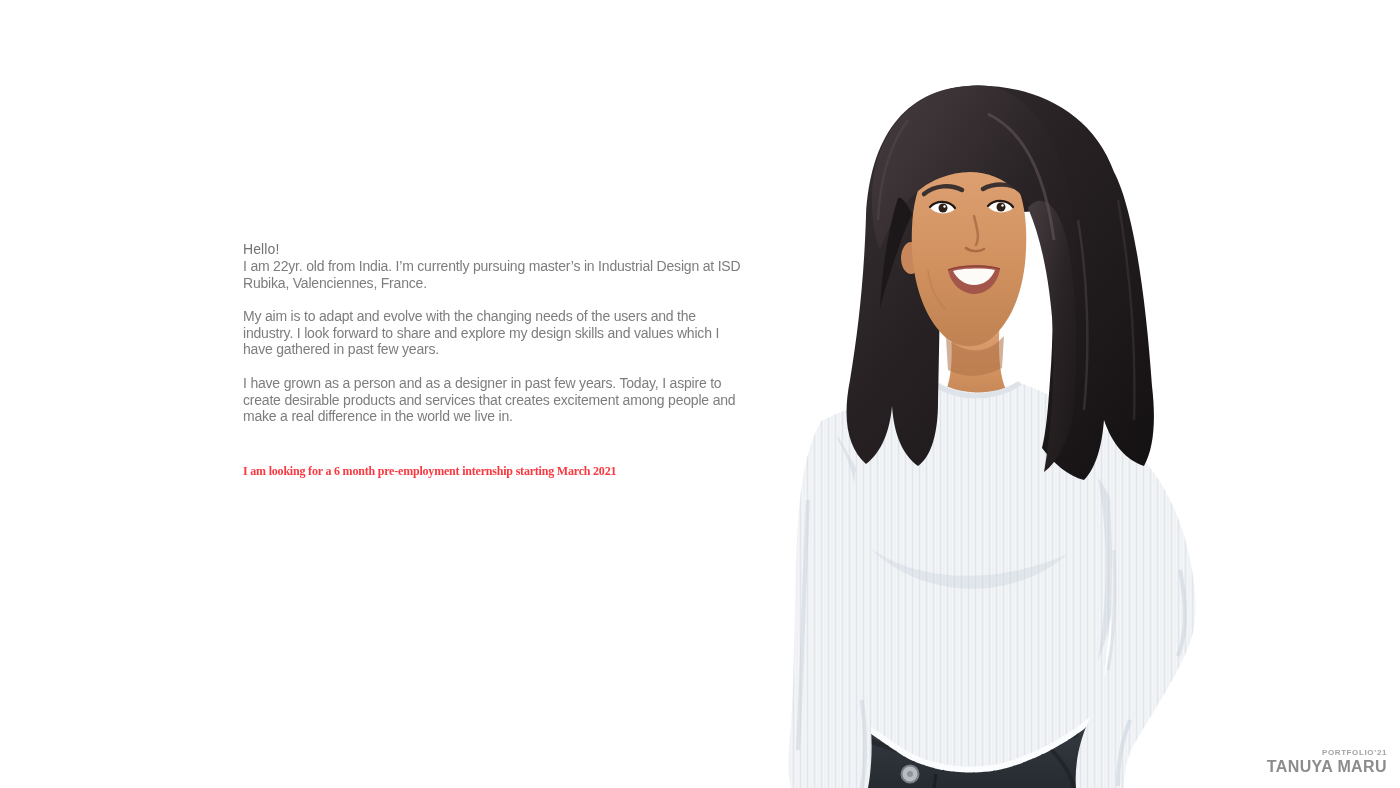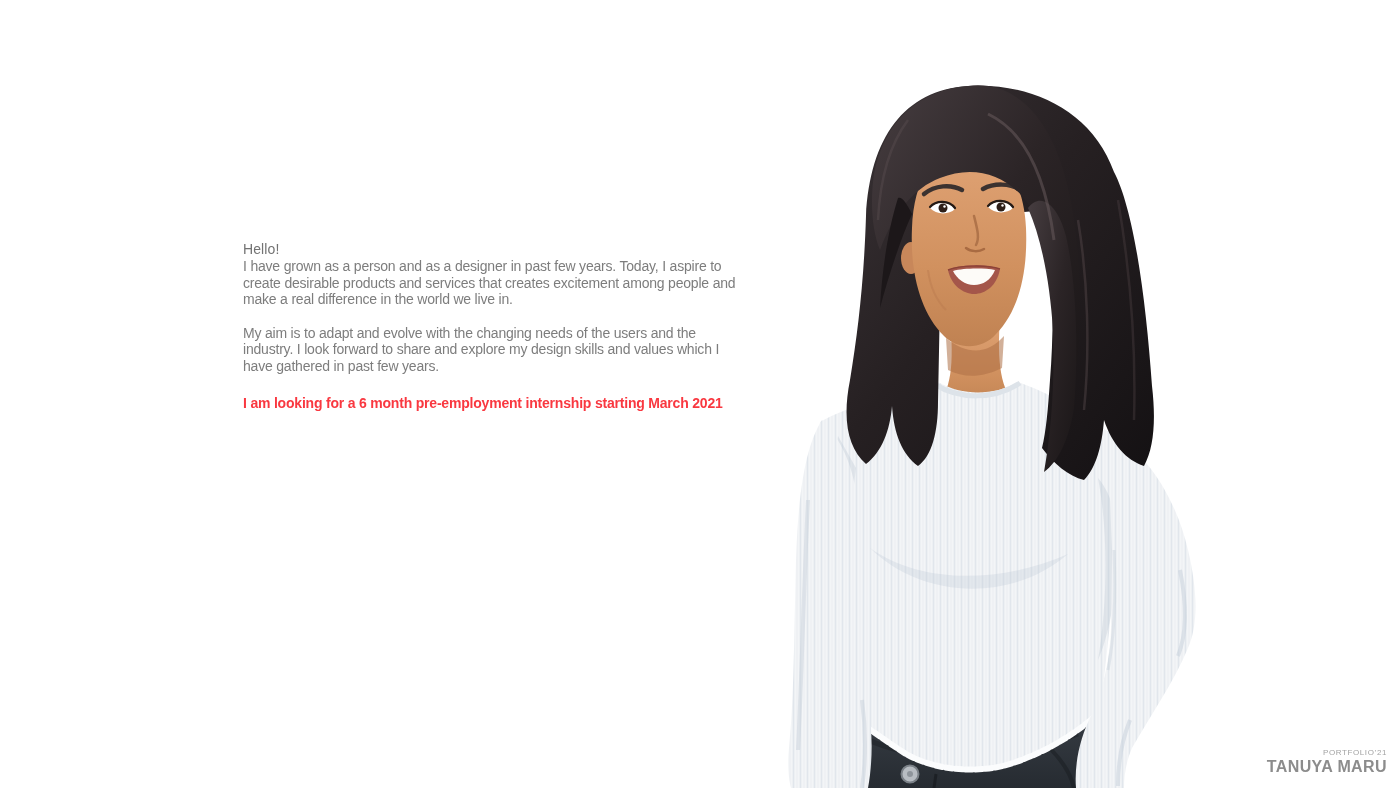--- a/index.html
+++ b/index.html
@@ -40,27 +40,28 @@
     color: #f93840;
   }
   .para {
     margin: 0 0 17px 0;
     font-size: 14px;
     line-height: 16.6px;
     letter-spacing: -0.2px;
     color: #7d7d7d;
   }
   .highlight {
-    margin: 20px 0 0 0;
-    font-size: 14px;
+    margin: 38px 0 0 0;
+    font-size: 12px;
     line-height: 17px;
     font-weight: bold;
     letter-spacing: -0.2px;
     color: #f93840;
     white-space: nowrap;
+    font-family: Liberation Serif, serif;
   }
 
   
   .portrait {
     position: absolute;
     left: 778px;
     top: 80px;
     width: 482px;
     height: 708px;
     margin: 0;
@@ -69,42 +70,43 @@
 
   
   .footer {
     position: absolute;
     right: 13px;
     bottom: 12px;
     text-align: right;
   }
   .footer-portfolio {
     font-size: 8px;
-    font-weight: 400;
+    font-weight: 700;
     letter-spacing: 0.6px;
     color: #a3a3a3;
     text-align: right;
   }
   .footer-name {
     margin-top: 1px;
     font-size: 16px;
     font-weight: bold;
     letter-spacing: 0.4px;
     color: #8c8c8c;
   }
 </style>
 </head>
 <body>
 
 <div class="page">
 
   <section class="intro">
     <p class="greeting">Hello!</p>
+    <p class="para">I am 22yr. old from India. I’m currently pursuing master’s in Industrial Design at ISD Rubika, Valenciennes, France.</p>
+    <p class="para">My aim is to adapt and evolve with the changing needs of the users and the industry. I look forward to share and explore my design skills and values which I have gathered in past few years.</p>
     <p class="para">I have grown as a person and as a designer in past few years. Today, I aspire to create desirable products and services that creates excitement among people and make a real difference in the world we live in.</p>
-    <p class="para">My aim is to adapt and evolve with the changing needs of the users and the industry. I look forward to share and explore my design skills and values which I have gathered in past few years.</p>
     <p class="highlight">I am looking for a 6 month pre-employment internship starting March 2021</p>
   </section>
 
   <figure class="portrait" aria-label="Photo of Tanuya Maru smiling, long dark hair, white ribbed sweater, dark jeans">
     <svg viewBox="0 0 482 708" xmlns="http://www.w3.org/2000/svg" aria-hidden="true">
       <defs>
         <linearGradient id="hairg" x1="0" y1="0" x2="1" y2="1">
           <stop offset="0" stop-color="#3a3336"></stop>
           <stop offset="0.45" stop-color="#262022"></stop>
           <stop offset="1" stop-color="#141113"></stop>

